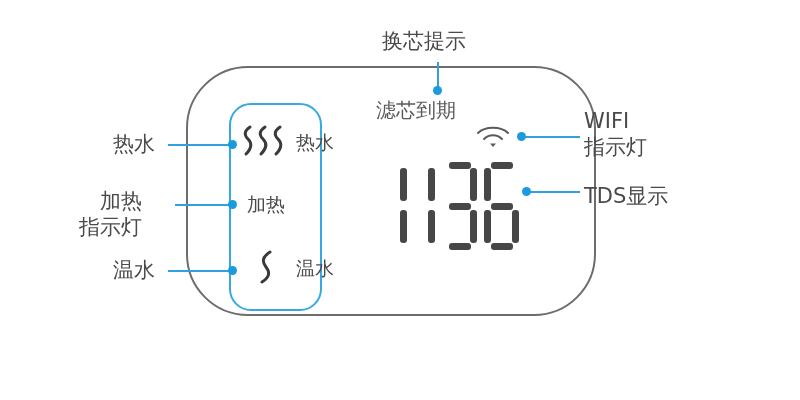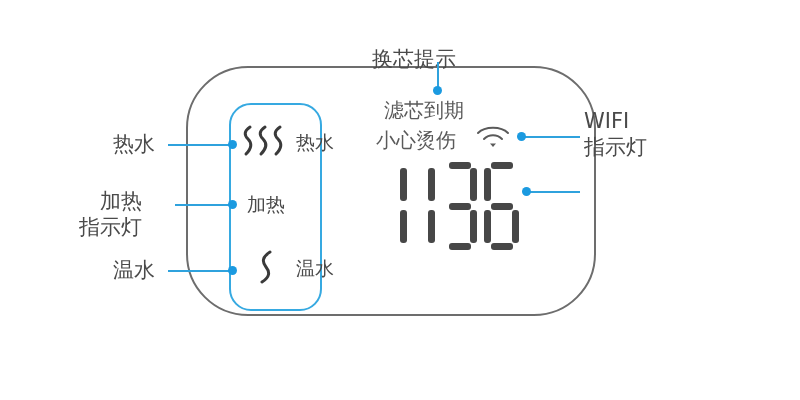--- a/index.html
+++ b/index.html
@@ -153,22 +153,21 @@
 
   <div class="panel-label" style="left:247px; top:192px;">加热</div>
 
   <svg class="steam" style="left:255px; top:249px;" width="22" height="36" viewBox="0 0 22 36">
     <g fill="none" stroke="#3a3a3a" stroke-width="3" stroke-linecap="round">
       <path d="M15 3 C7 8, 7 13, 11 18 C15 23, 15 28, 7 33"></path>
     </g>
   </svg>
   <div class="panel-label" style="left:296px; top:256px;">温水</div>
 
-  <div class="screen-line" style="left:384px; top:97px;">滤芯到期</div>
-  <div class="screen-line" style="left:376px; top:127px;">小心烫伤</div>
+  <div class="screen-line" style="left:376px; top:97px;">滤芯到期</div>
 
   <svg class="wifi-icon" viewBox="0 0 34 24">
     <g fill="none" stroke="#5a5a5a" stroke-width="2" stroke-linecap="round">
       <path d="M2 9 C9 2, 25 2, 32 9"></path>
       <path d="M8 15 C13 10, 21 10, 26 15"></path>
     </g>
     <path d="M14 19.5 L20 19.5 L17 23 Z" fill="#5a5a5a"></path>
   </svg>
 
   <div class="digits">
@@ -195,21 +194,21 @@
       <span class="seg seg-b"></span>
       <span class="seg seg-c on"></span>
       <span class="seg seg-d on"></span>
       <span class="seg seg-e on"></span>
       <span class="seg seg-f on"></span>
       <span class="seg seg-g on"></span>
     </div>
   </div>
 
 
-  <div class="anno" style="left:372px; top:28px;margin-top:18px;">换芯提示</div>
+  <div class="anno" style="left:382px; top:28px;">换芯提示</div>
   <div class="lead-v" style="left:437px; top:62px; height:26px;"></div>
   <div class="dot" style="left:433px; top:86px;"></div>
 
   <div class="anno left" style="left:113px; top:131px;">热水</div>
   <div class="lead-h" style="left:168px; top:144px; width:62px;"></div>
   <div class="dot" style="left:228px; top:140px;"></div>
 
   <div class="anno left" style="left:100px; top:188px;">加热</div>
   <div class="anno left" style="left:79px; top:214px;">指示灯</div>
   <div class="lead-h" style="left:175px; top:204px; width:55px;"></div>
@@ -217,16 +216,17 @@
 
   <div class="anno left" style="left:113px; top:257px;">温水</div>
   <div class="lead-h" style="left:168px; top:270px; width:62px;"></div>
   <div class="dot" style="left:228px; top:266px;"></div>
 
   <div class="anno right" style="left:584px; top:108px;">WIFI</div>
   <div class="anno right" style="left:584px; top:134px;">指示灯</div>
   <div class="lead-h" style="left:524px; top:136px; width:56px;"></div>
   <div class="dot" style="left:517px; top:132px;"></div>
 
+  <div class="anno right" style="left:584px; top:183px;">TDS显示</div>
   <div class="lead-h" style="left:529px; top:191px; width:51px;"></div>
   <div class="dot" style="left:522px; top:187px;"></div>
 
 </div>
 
 </body></html>

